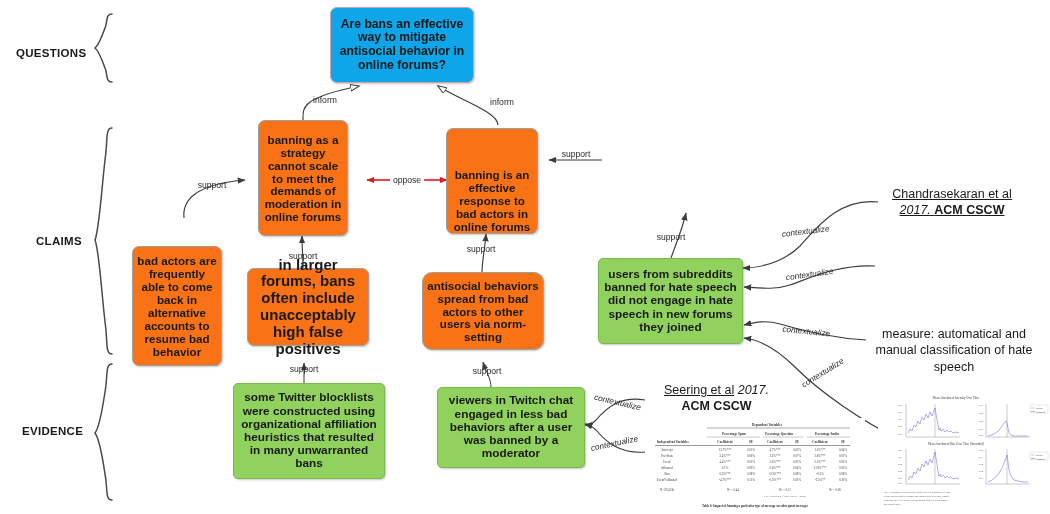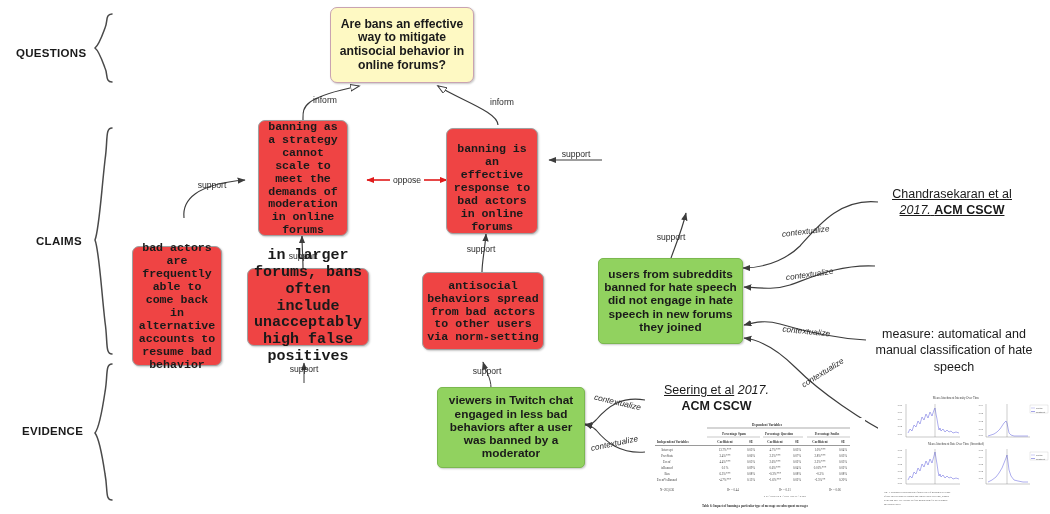--- a/index.html
+++ b/index.html
@@ -7,22 +7,22 @@
        font-family:"Liberation Sans",sans-serif;color:#1a1a1a;}
   #canvas{position:absolute;left:0;top:0;width:1050px;height:514px;}
   svg.layer{position:absolute;left:0;top:0;width:1050px;height:514px;overflow:visible;}
   svg#edges{z-index:1;}
   .node{position:absolute;z-index:3;box-sizing:border-box;
         display:flex;align-items:center;justify-content:center;text-align:center;
         font-weight:bold;line-height:1.12;border-radius:7px;
         border:1px solid #9a9a9a;
         box-shadow:1px 1px 2px rgba(0,0,0,0.22);}
   .node span{display:block;padding:0 4px;}
-  .n-question{background:#fef9c3;border-color:#c9a3b1;border-radius:7px;}
-  .n-claim{background:#ef4444;border-color:#a0a0a0;font-family:Liberation Mono, monospace;}
+  .n-question{background:#0ea5e9;border-color:#c9a3b1;border-radius:7px;}
+  .n-claim{background:#f97316;border-color:#a0a0a0;}
   .n-evidence{background:#91d25f;border-color:#7bb84f;border-radius:5px;}
   .band-label{position:absolute;z-index:3;font-weight:bold;font-size:11.5px;
               letter-spacing:0.3px;color:#1a1a1a;white-space:nowrap;}
   .anno{position:absolute;z-index:3;text-align:center;font-size:12.5px;
         line-height:1.3;color:#1a1a1a;font-weight:normal;}
   .anno .u{text-decoration:underline;}
   .anno .it{font-style:italic;}
   .anno .bd{font-weight:bold;}
   .edge-label{font-size:8.6px;fill:#2b2b2b;font-family:"Liberation Sans",sans-serif;}
   .edge-label-ctx{font-size:8.2px;fill:#2b2b2b;font-style:italic;
@@ -164,28 +164,31 @@
 
 
   <div class="node n-claim" style="left:132px;top:218px;width:90px;height:120px;font-size:11.6px;margin-top:28px;">
     <span>bad actors are frequently able to come back in alternative accounts to resume bad behavior</span>
   </div>
 
   <div class="node n-claim" style="left:247px;top:268px;width:122px;height:78px;font-size:15px;">
     <span>in larger forums, bans often include unacceptably high false positives</span>
   </div>
 
-  <div class="node n-claim" style="left:422px;top:272px;width:122px;height:78px;font-size:11.6px;">
+  <div class="node n-claim" style="left:422px;top:272px;width:122px;height:78px;font-size:11.6px;border-radius:10px;">
     <span>antisocial behaviors spread from bad actors to other users via norm-setting</span>
   </div>
 
   <div class="node n-evidence" style="left:598px;top:258px;width:145px;height:86px;font-size:11.8px;">
     <span>users from subreddits banned for hate speech did not engage in hate speech in new forums they joined</span>
   </div>
 
+  <div class="node n-evidence" style="left:233px;top:383px;width:152px;height:96px;font-size:11.8px;">
+    <span>some Twitter blocklists were constructed using organizational affiliation heuristics that resulted in many unwarranted bans</span>
+  </div>
 
   <div class="node n-evidence" style="left:437px;top:387px;width:148px;height:81px;font-size:11.8px;">
     <span>viewers in Twitch chat engaged in less bad behaviors after a user was banned by a moderator</span>
   </div>
 
   <div class="anno" style="left:876px;top:186px;width:152px;text-decoration:underline;">
     <span class="u">Chandrasekaran et al</span>
     <span class="it">2017.</span>
     <span class="bd">ACM CSCW</span>
   </div>

